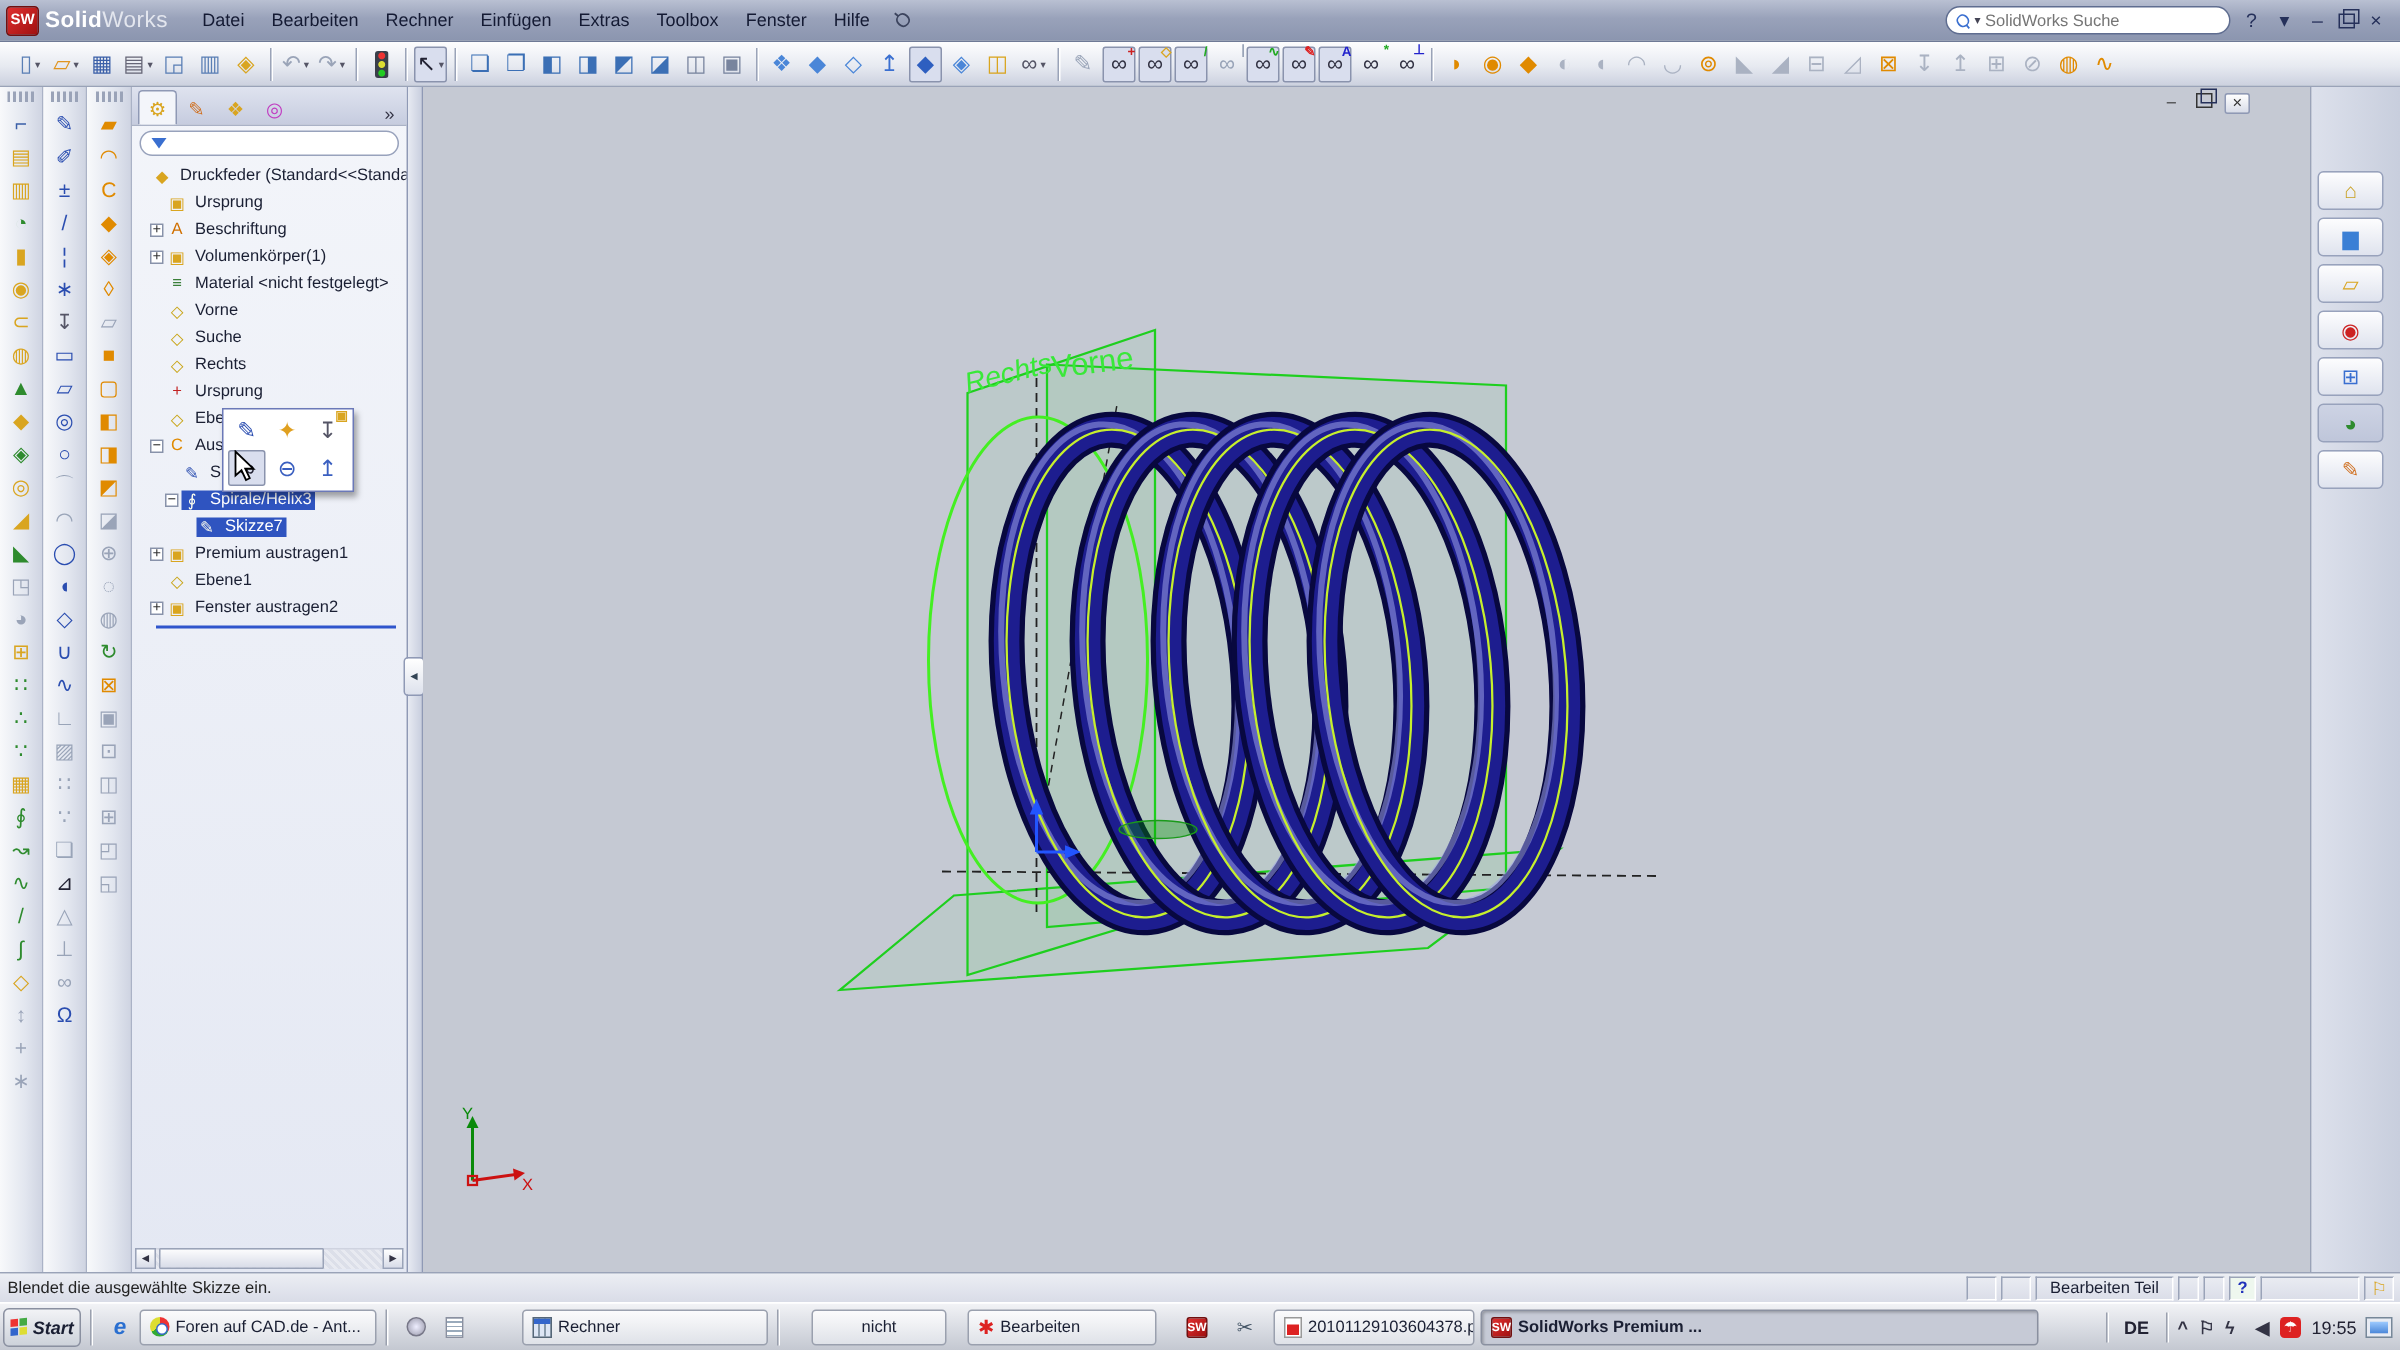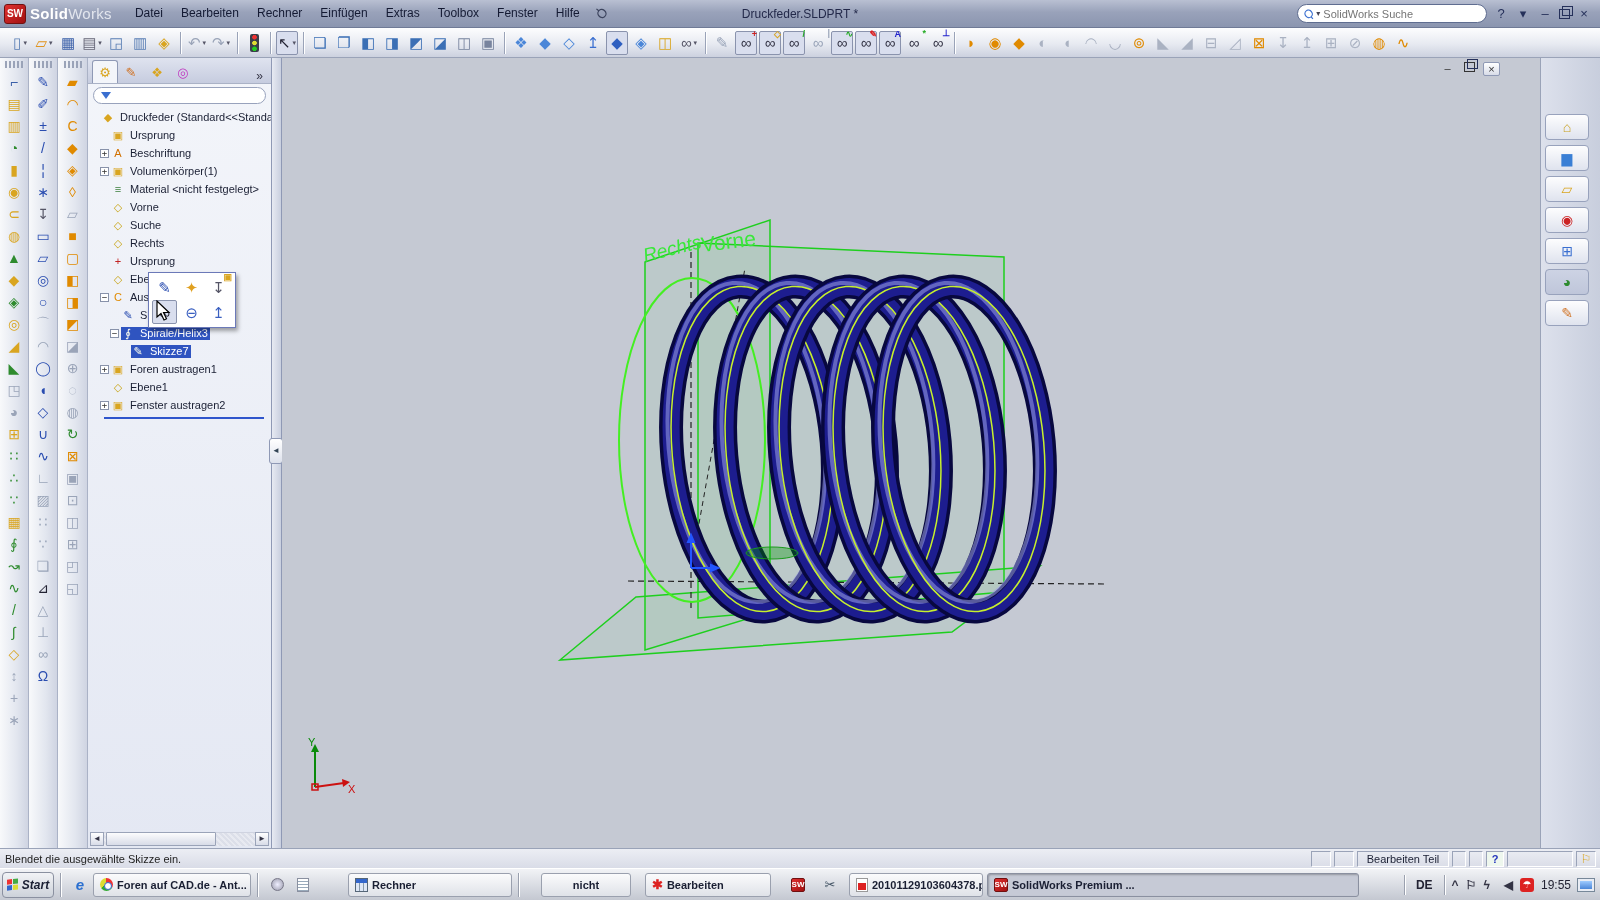--- a/index.html
+++ b/index.html
@@ -134,21 +134,21 @@
   #startbtn { width:52px; height:26px; margin-left:2px; border:1px solid #8a90a0; border-radius:4px;
     background:linear-gradient(#f2f3f6,#cdd2da); display:flex; align-items:center; justify-content:center;
     gap:3px; font-weight:bold; font-size:12px; font-style:italic; }
   .xpflag { width:12px; height:12px; display:grid; grid-template-columns:5px 5px; grid-template-rows:5px 5px;
     gap:1px; transform:skewY(-6deg); }
   .xpflag i:nth-child(1){background:#e33;} .xpflag i:nth-child(2){background:#4a4;}
   .xpflag i:nth-child(3){background:#36c;} .xpflag i:nth-child(4){background:#dd3;}
   .tbdiv { width:1px; height:24px; background:#9aa0ae; box-shadow:1px 0 0 #fff; margin:0 6px; }
   .tbico { width:18px; height:18px; display:flex; align-items:center; justify-content:center; font-size:13px; margin:0 4px; }
   .tbtn { height:24px; border:1px solid #9aa0ae; border-radius:3px; background:linear-gradient(#fbfbfc,#dfe2e8);
-    display:flex; align-items:center; gap:4px; padding:0 6px; font-size:11px; white-space:nowrap; overflow:hidden;font-weight:bold; }
+    display:flex; align-items:center; gap:4px; padding:0 6px; font-size:11px; white-space:nowrap; overflow:hidden; }
   .tbtn.active { background:#c6cad6; border-color:#8a90a0; font-weight:bold; box-shadow:inset 1px 1px 2px rgba(0,0,0,.25); }
   .k-chrome { width:13px; height:13px; border-radius:50%; flex:none;
     background:conic-gradient(#e33 0 33%,#3a3 33% 66%,#dd3 66% 100%); position:relative; }
   .k-chrome::after { content:""; position:absolute; left:3.5px; top:3.5px; width:6px; height:6px;
     border-radius:50%; background:#fff; border:1px solid #36c; }
   .k-notepad { width:12px; height:14px; background:#fff; border:1px solid #8a90a0; flex:none;
     background-image:repeating-linear-gradient(#fff 0 2px,#9ab 2px 3px); }
   .k-round { width:13px; height:13px; border-radius:50%; background:radial-gradient(#eef,#99a); border:1px solid #778; flex:none; }
   .k-sw { width:14px; height:14px; background:linear-gradient(135deg,#e03030,#a01010); border:1px solid #701010;
     border-radius:2px; color:#fff; font-size:8px; font-weight:bold; display:flex; align-items:center; justify-content:center; flex:none; }
@@ -182,21 +182,20 @@
       <span class="menu">Datei</span>
       <span class="menu">Bearbeiten</span>
       <span class="menu">Rechner</span>
       <span class="menu">Einfügen</span>
       <span class="menu">Extras</span>
       <span class="menu">Toolbox</span>
       <span class="menu">Fenster</span>
       <span class="menu">Hilfe</span>
     </span>
   <span class="pin-icon">Ϙ</span>
-  <span id="tb-title">Druckfeder.SLDPRT *</span>
   <span id="tb-right">
     <span id="searchbox">
       <span class="mag-icon">Ϙ</span>
       <span class="dd-small">▾</span>
       <input placeholder="SolidWorks Suche" style="">
     </span>
     <span class="tbbtn">?</span>
     <span class="tbbtn dd-small">▾</span>
     <span class="tbbtn">–</span>
     <span class="restore-box"></span>
@@ -772,21 +771,21 @@
         <span class="tspace"></span>
         <span class="selbg" style="display: inline-flex; align-items: center;">
           <span class="ticon" style="color: rgb(255, 255, 238);">✎</span>
           <span class="tlabel">Skizze7</span>
         </span>
       </div>
       <div class="trow" style="padding-left: 12px;">
         <span class="texp">+</span>
         <span style="display: inline-flex; align-items: center;">
           <span class="ticon" style="color: rgb(217, 165, 32);">▣</span>
-          <span class="tlabel">Foren austragen1</span>
+          <span class="tlabel">Premium austragen1</span>
         </span>
       </div>
       <div class="trow" style="padding-left: 12px;">
         <span class="tspace"></span>
         <span style="display: inline-flex; align-items: center;">
           <span class="ticon" style="color: rgb(200, 164, 21);">◇</span>
           <span class="tlabel">Ebene1</span>
         </span>
       </div>
       <div class="trow" style="padding-left: 12px;">

